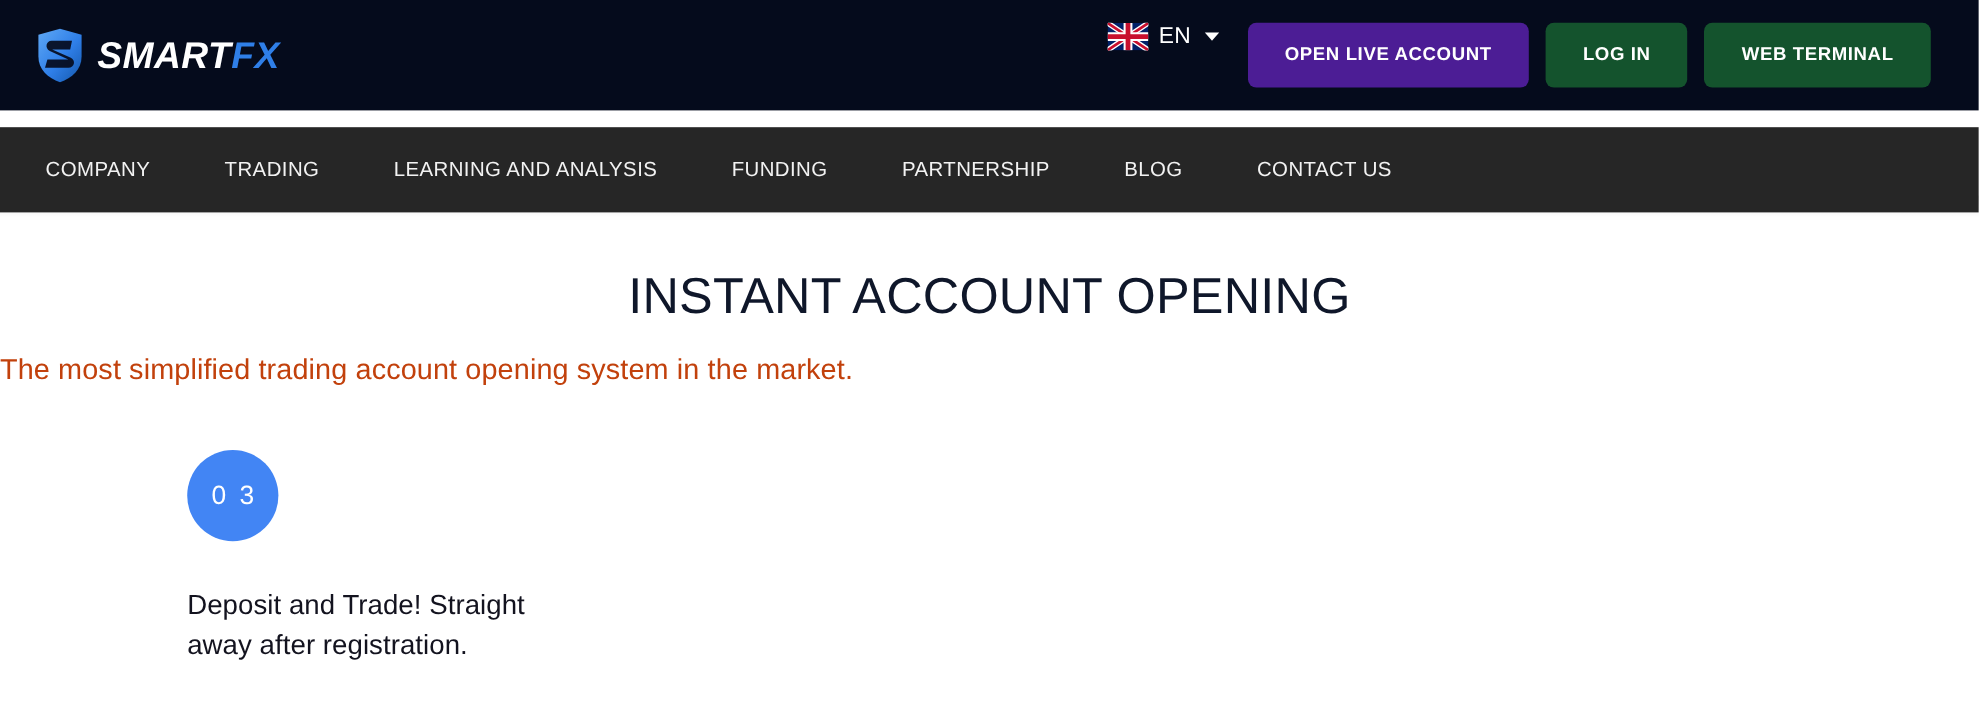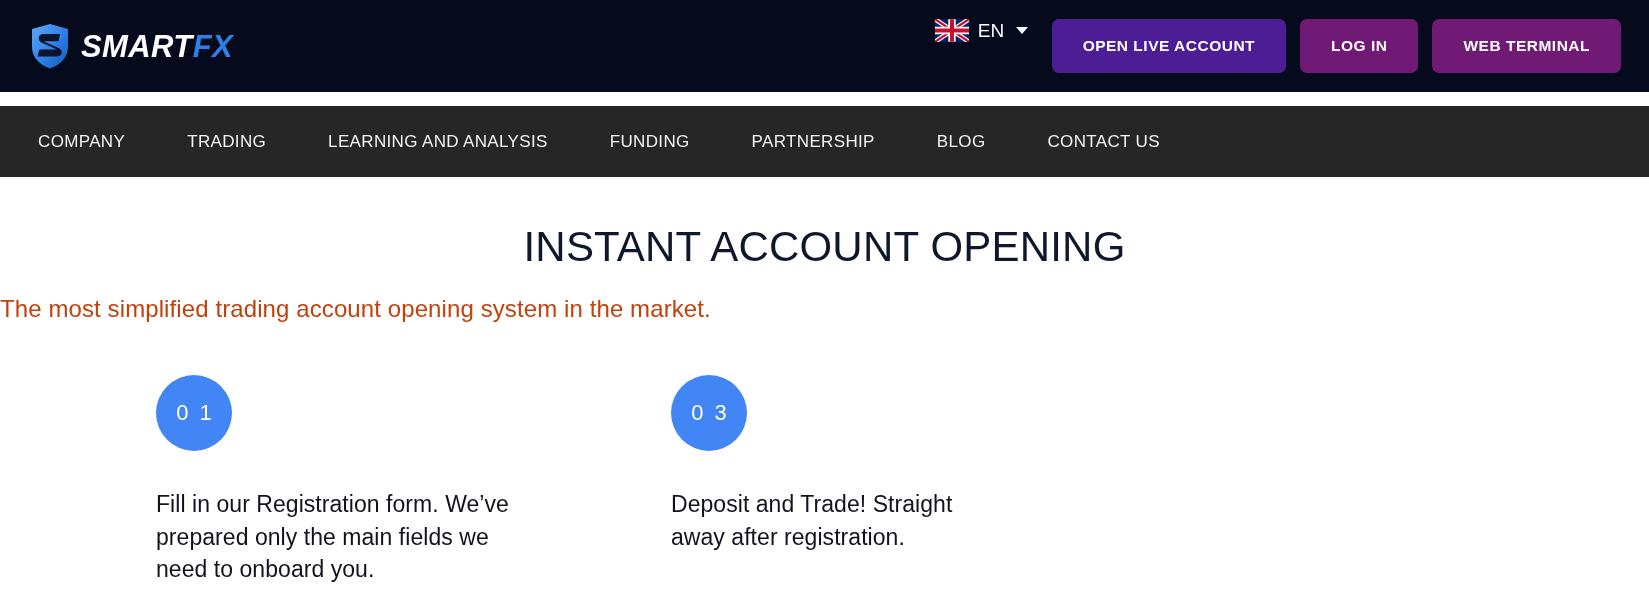--- a/index.html
+++ b/index.html
@@ -110,25 +110,25 @@
     white-space: nowrap;
   }
 
   .btn-primary {
     background: #4c1d95;
     padding: 0 31px;
     margin-right: 14px;
   }
 
   .btn-dark {
-    background: #701a75;
+    background: #14532d;
     padding: 0 31px;
     margin-right: 14px;
   }
-  .btn-dark:last-child { margin-right: 0; }
+  .btn-dark:last-child { margin-right: 12px; }
 
   
   .navbar {
     position: relative;
     height: 71px;
     background: #262626;
     display: flex;
     align-items: center;
     padding-left: 38px;
     z-index: 5;
@@ -272,24 +272,20 @@
   </nav>
   <div class="nav-shadow"></div>
 
   <div class="main">
 
     <h1 class="section-title">INSTANT ACCOUNT OPENING</h1>
     <p class="section-sub">The most simplified trading account opening system in the market.</p>
 
     <div class="steps">
 
-      <div class="step">
-        <div class="step-circle">0 1</div>
-        <div class="step-text">Fill in our Registration form. We’ve prepared only the main fields we need to onboard you.</div>
-      </div>
 
 
       <div class="step">
         <div class="step-circle">0 3</div>
         <div class="step-text">Deposit and Trade! Straight away after registration.</div>
       </div>
 
     </div>
   </div>
 

